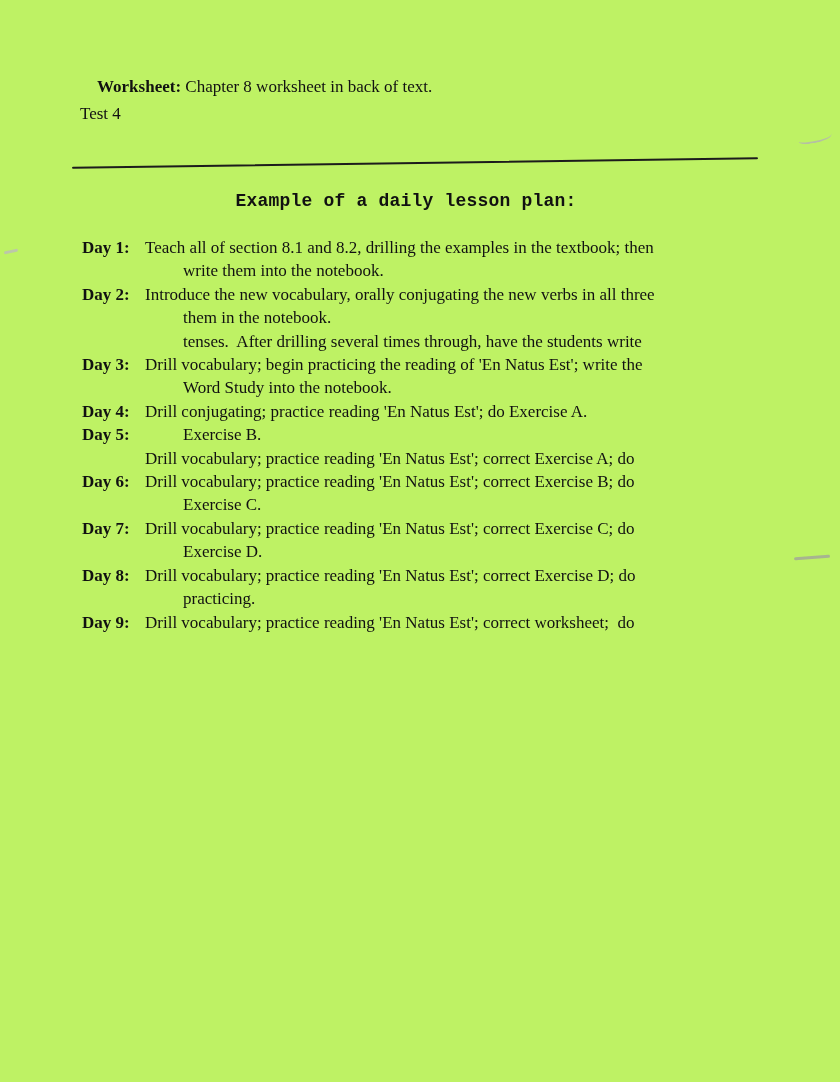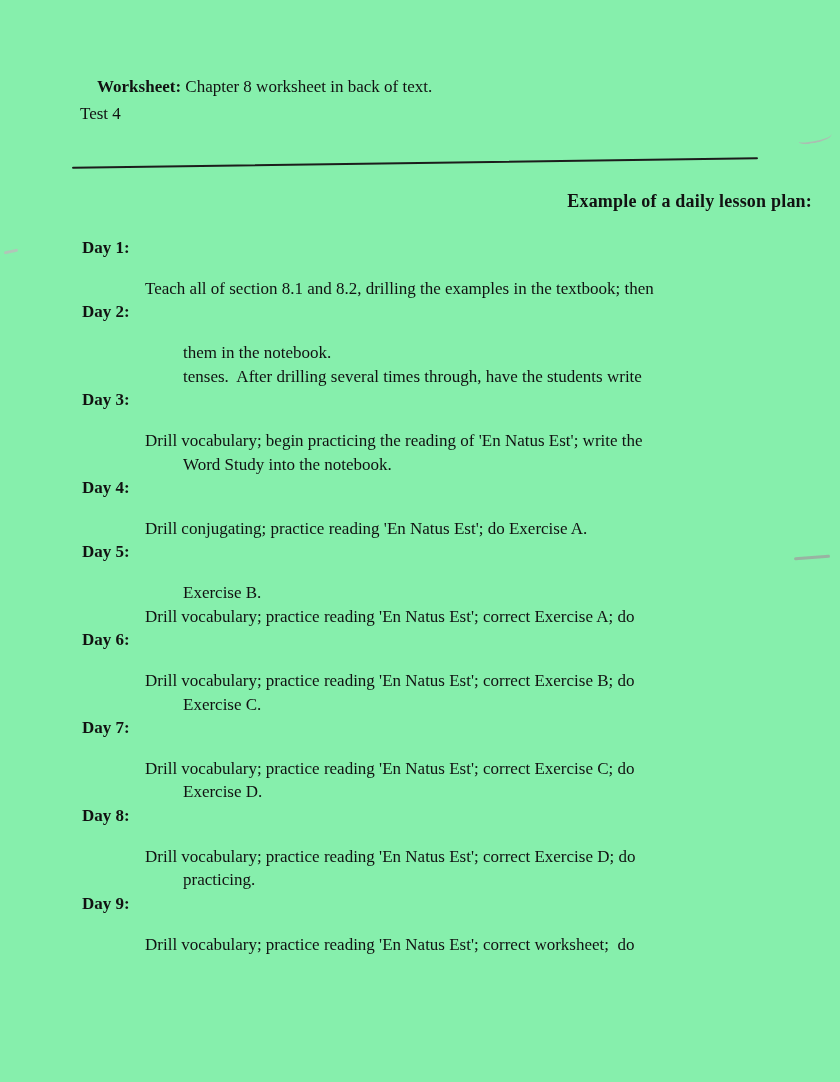--- a/index.html
+++ b/index.html
@@ -4,21 +4,21 @@
 <style>
   html, body {
     margin: 0;
     padding: 0;
     background: #e9e9e9;
   }
   .page {
     position: relative;
     width: 840px;
     height: 1082px;
-    background: #86efac;
+    background: #bef264;
     overflow: hidden;
     font-family: "Liberation Serif", "DejaVu Serif", serif;
     color: #111111;
   }
   .abs { position: absolute; }
 
   .worksheet-line {
     top: 52px;
     left: 80px;
     font-size: 17px;
@@ -43,43 +43,44 @@
     background: #1c1c1c;
     transform: rotate(-0.8deg);
     transform-origin: center;
     border-radius: 1px;
   }
 
   .doc-title {
     top: 191px;
     left: 0;
     width: 812px;          
-    text-align: right;
+    text-align: center;
     font-size: 18px;
     font-weight: bold;
     letter-spacing: 0.2px;
+    font-family: Liberation Mono, monospace;
   }
 
   .day-list {
     top: 236px;
     left: 82px;
     width: 690px;
   }
   .day-row {
     display: flex;
     align-items: flex-start;
   }
   .day-label {
     flex: 0 0 63px;
     font-weight: bold;
     font-size: 17px;
     line-height: 23.4px;
     white-space: nowrap;
   }
-  .day-lines { flex: 1; margin-top: 41px; }
+  .day-lines { flex: 1; }
   .day-line {
     font-size: 17px;
     line-height: 23.4px;
     white-space: pre-wrap;
   }
   .day-line.cont { padding-left: 38px; }
 
   
   .artifact { pointer-events: none; }
   .artifact-squiggle-right {
@@ -126,26 +127,28 @@
 
   <div class="abs rule"></div>
 
   <div class="abs doc-title">Example of a daily lesson plan:</div>
 
   <div class="abs day-list">
     <div class="day-row">
       <div class="day-label">Day 1:</div>
       <div class="day-lines">
           <div class="day-line">Teach all of section 8.1 and 8.2, drilling the examples in the textbook; then</div>
+          <div class="day-line cont">write them into the notebook.</div>
         </div>
     </div>
 
     <div class="day-row">
       <div class="day-label">Day 2:</div>
       <div class="day-lines">
+          <div class="day-line">Introduce the new vocabulary, orally conjugating the new verbs in all three</div>
           <div class="day-line cont">them in the notebook.</div>
           <div class="day-line cont">tenses.  After drilling several times through, have the students write</div>
         </div>
     </div>
 
     <div class="day-row">
       <div class="day-label">Day 3:</div>
       <div class="day-lines">
           <div class="day-line">Drill vocabulary; begin practicing the reading of 'En Natus Est'; write the</div>
           <div class="day-line cont">Word Study into the notebook.</div>

